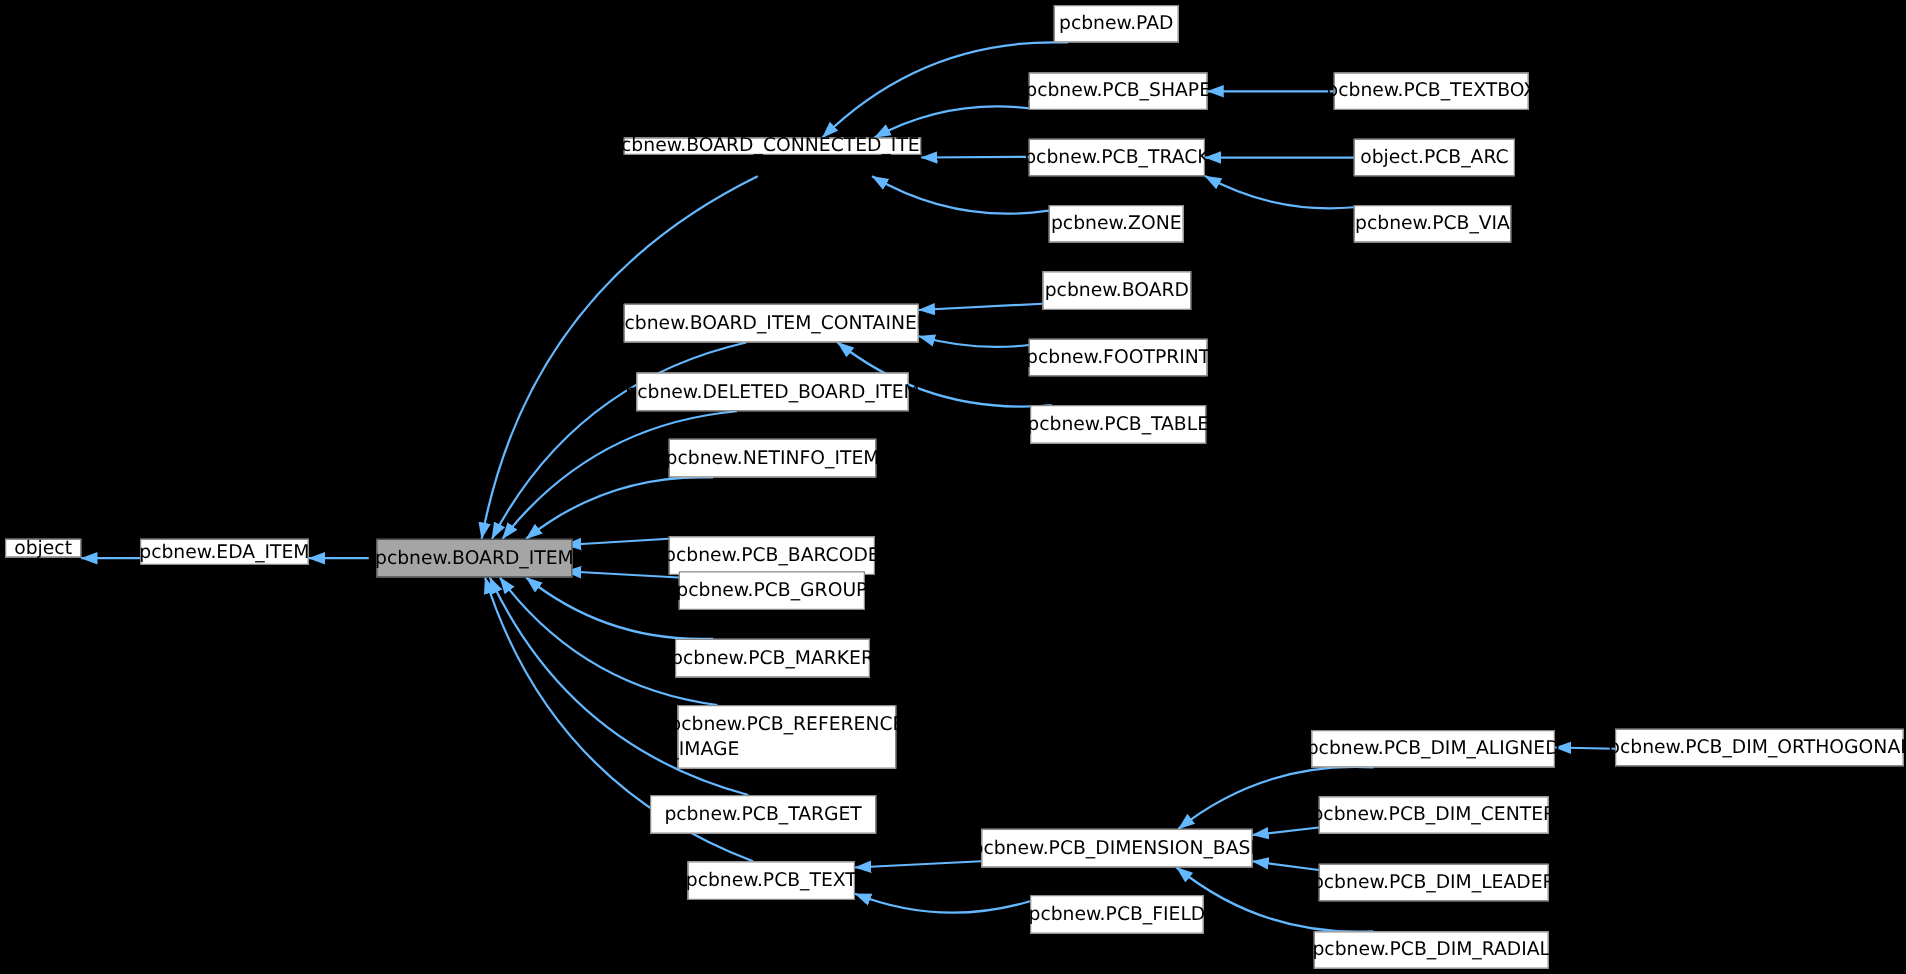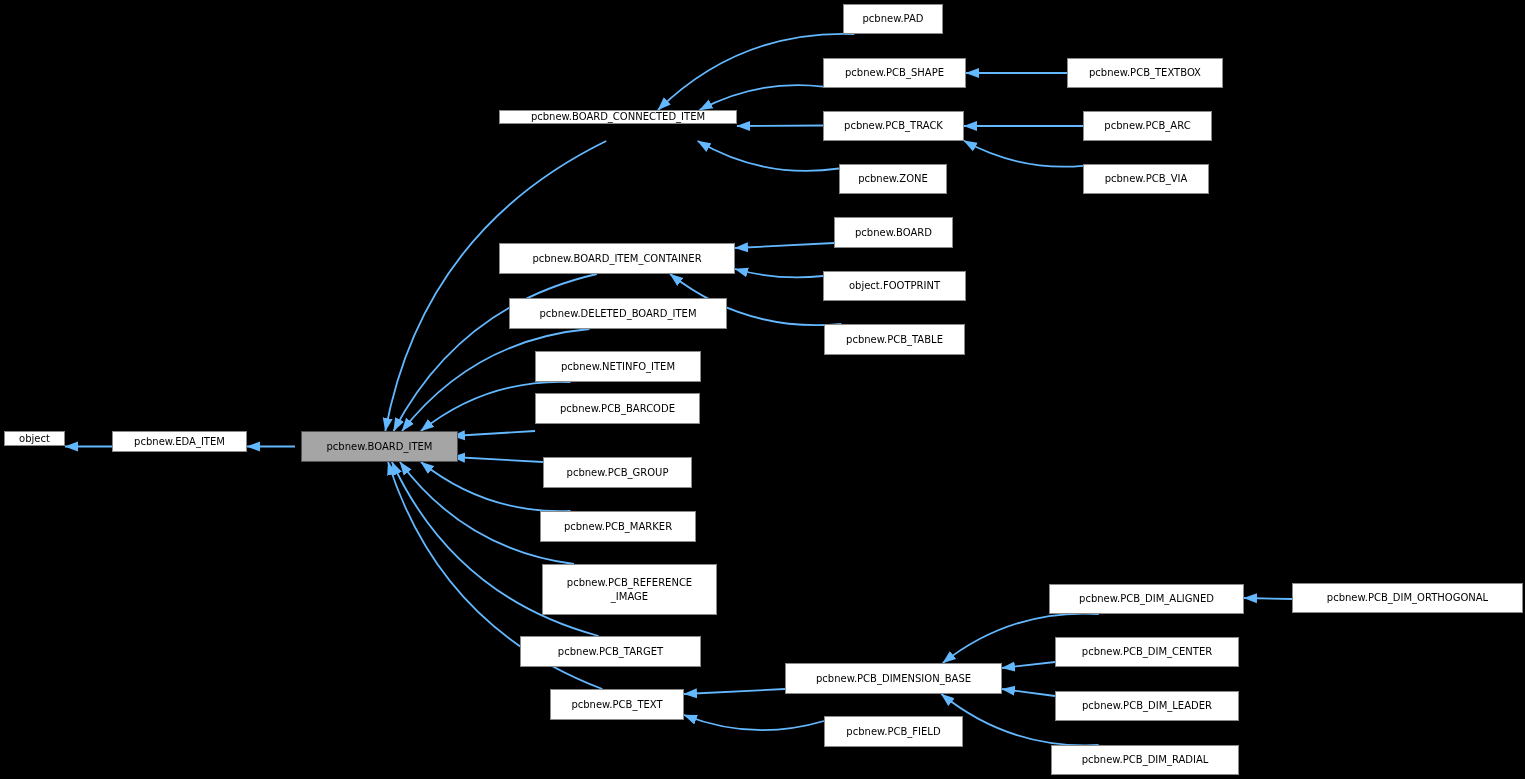--- a/index.html
+++ b/index.html
@@ -10,23 +10,23 @@
   #canvas{
     position:relative; width:1525px; height:779px; background:var(--bg);
     overflow:hidden; font-family:"DejaVu Sans","Liberation Sans",sans-serif;
   }
   #edge-layer{position:absolute;left:0;top:0;width:1525px;height:779px;}
   .edge{fill:none;stroke:var(--edge);stroke-width:1.8px;}
   #arrow path{fill:var(--edge);}
   .node{
     position:absolute; box-sizing:border-box;
     background:var(--node-fill); border:1.7px solid var(--node-border);
-    color:var(--text); font-size:10px; line-height:1.32;
+    color:var(--text); font-size:15px; line-height:1.32;
     display:flex; align-items:center; justify-content:center;
-    text-align:center; white-space:pre-line; cursor:pointer;
+    text-align:left; white-space:pre-line; cursor:pointer;
   }
   .node.hl{background:var(--hl-fill); border-color:var(--hl-border); cursor:default;}
 </style>
 </head>
 <body>
 
 <div id="canvas">
   <svg id="edge-layer" width="1525" height="779" viewBox="0 0 1525 779">
     <defs>
       <marker id="arrow" viewBox="0 0 14 11" refX="13" refY="5.5" markerWidth="14" markerHeight="11" markerUnits="userSpaceOnUse" orient="auto">
@@ -65,30 +65,30 @@
     </svg>
 
   <div class="node" style="left:4px;   top:431px; width:61px;  height:15px">object</div>
   <div class="node" style="left:112px; top:431px; width:135px; height:21px">pcbnew.EDA_ITEM</div>
   <div class="node hl" style="left:301px; top:431px; width:157px; height:31px">pcbnew.BOARD_ITEM</div>
   <div class="node" style="left:499px; top:110px; width:238px; height:14px">pcbnew.BOARD_CONNECTED_ITEM</div>
   <div class="node" style="left:843px; top:4px;   width:100px; height:30px">pcbnew.PAD</div>
   <div class="node" style="left:823px; top:58px;  width:143px; height:30px">pcbnew.PCB_SHAPE</div>
   <div class="node" style="left:1067px;top:58px;  width:156px; height:30px">pcbnew.PCB_TEXTBOX</div>
   <div class="node" style="left:823px; top:111px; width:141px; height:30px">pcbnew.PCB_TRACK</div>
-  <div class="node" style="left:1083px;top:111px; width:129px; height:30px">pcbnew.PCB_ARC</div>
+  <div class="node" style="left:1083px;top:111px; width:129px; height:30px">object.PCB_ARC</div>
   <div class="node" style="left:1083px;top:164px; width:126px; height:30px">pcbnew.PCB_VIA</div>
   <div class="node" style="left:839px; top:164px; width:108px; height:30px">pcbnew.ZONE</div>
   <div class="node" style="left:499px; top:243px; width:236px; height:31px">pcbnew.BOARD_ITEM_CONTAINER</div>
   <div class="node" style="left:834px; top:217px; width:119px; height:31px">pcbnew.BOARD</div>
-  <div class="node" style="left:823px; top:271px; width:143px; height:30px">object.FOOTPRINT</div>
+  <div class="node" style="left:823px; top:271px; width:143px; height:30px">pcbnew.FOOTPRINT</div>
   <div class="node" style="left:824px; top:324px; width:141px; height:31px">pcbnew.PCB_TABLE</div>
   <div class="node" style="left:509px; top:298px; width:218px; height:31px">pcbnew.DELETED_BOARD_ITEM</div>
   <div class="node" style="left:535px; top:351px; width:166px; height:31px">pcbnew.NETINFO_ITEM</div>
-  <div class="node" style="left:535px; top:393px; width:165px; height:31px">pcbnew.PCB_BARCODE</div>
+  <div class="node" style="left:535px; top:429px; width:165px; height:31px">pcbnew.PCB_BARCODE</div>
   <div class="node" style="left:543px; top:457px; width:149px; height:31px">pcbnew.PCB_GROUP</div>
   <div class="node" style="left:540px; top:511px; width:156px; height:31px">pcbnew.PCB_MARKER</div>
   <div class="node" style="left:542px; top:564px; width:175px; height:51px">pcbnew.PCB_REFERENCE
 _IMAGE</div>
   <div class="node" style="left:520px; top:636px; width:181px; height:31px">pcbnew.PCB_TARGET</div>
   <div class="node" style="left:550px; top:689px; width:134px; height:31px">pcbnew.PCB_TEXT</div>
   <div class="node" style="left:785px; top:663px; width:217px; height:31px">pcbnew.PCB_DIMENSION_BASE</div>
   <div class="node" style="left:824px; top:716px; width:139px; height:31px">pcbnew.PCB_FIELD</div>
   <div class="node" style="left:1049px;top:584px; width:195px; height:30px">pcbnew.PCB_DIM_ALIGNED</div>
   <div class="node" style="left:1292px;top:583px; width:231px; height:30px">pcbnew.PCB_DIM_ORTHOGONAL</div>

